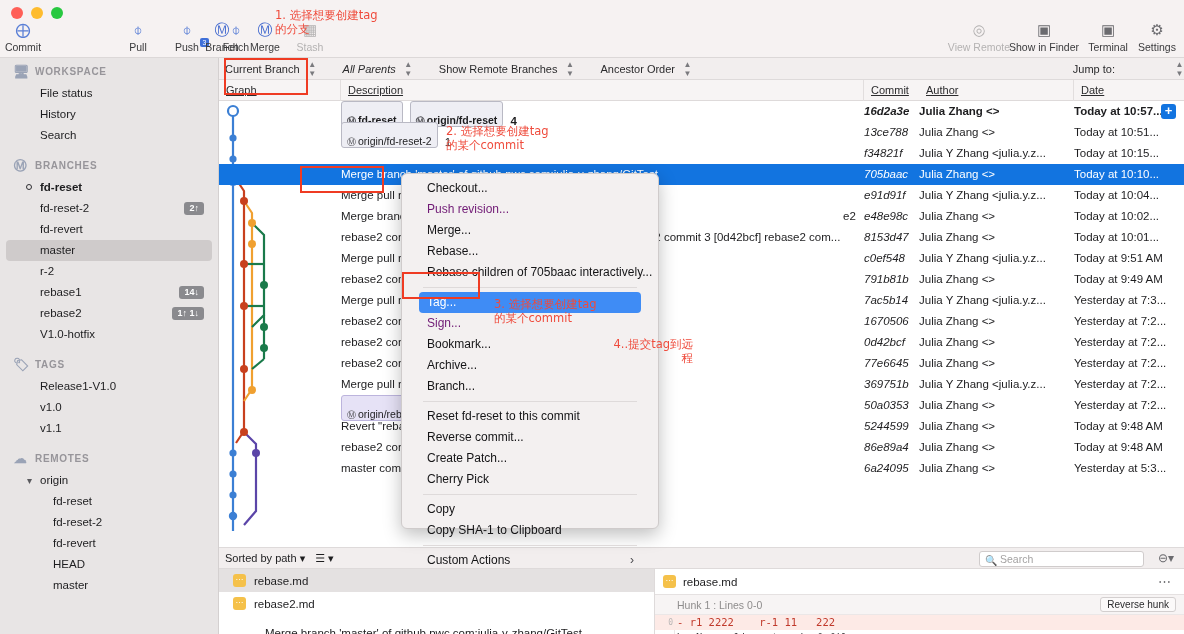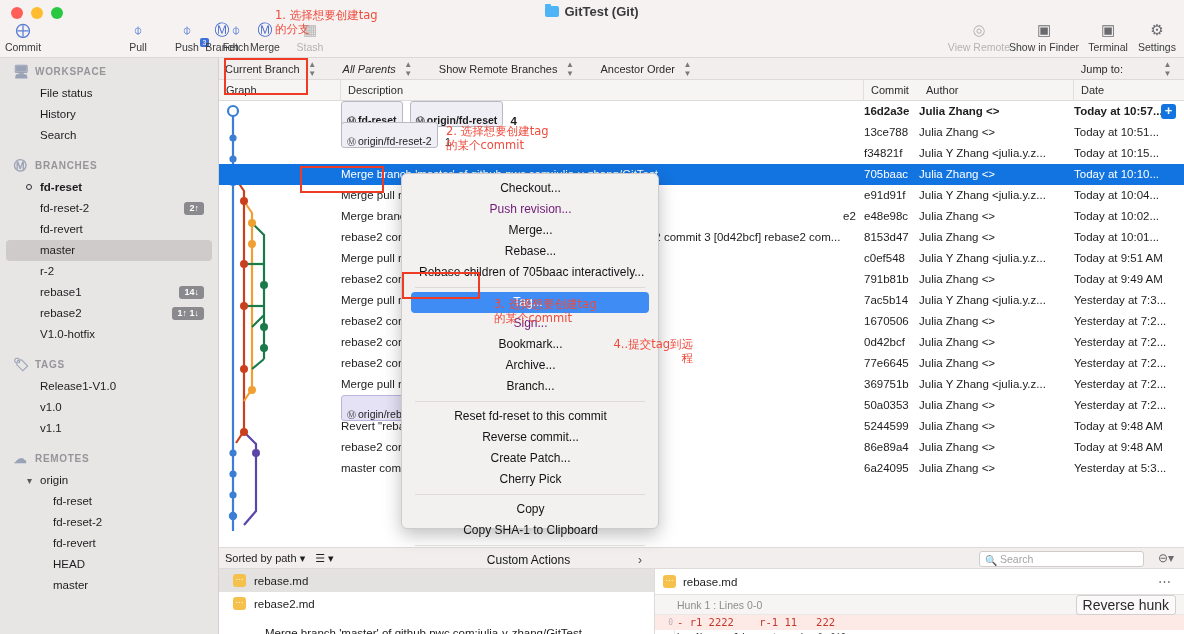--- a/index.html
+++ b/index.html
@@ -98,34 +98,34 @@
   .main { position: absolute; left: 219px; top: 58px; width: 837px; height: 576px; background: #fff; }
 
   .filterbar {
     position: absolute; left: 0; top: 0; width: 965px; height: 22px;
     background: #f2eeee; border-bottom: 1px solid #dedada;
     display: flex; align-items: center; font-size: 11px; color: #2b2b2d;
   }
   .fb-item { display: flex; align-items: center; height: 22px; padding: 0 6px; white-space: nowrap; }
   .stepper { display:inline-block; width: 9px; text-align:center; color:#7a7a7e; font-size:8px; line-height:9px; margin-left:8px;}
   .stepper span { display:block; }
-  .jumpto { position: absolute; right: 12px; display:flex; align-items:center; gap: 32px; font-size: 11px; }
+  .jumpto { position: absolute; right: 0; display:flex; align-items:center; gap: 52px; font-size: 11px; }
 
   .colheader {
     position: absolute; left: 0; top: 22px; width: 965px; height: 21px;
     background: #f7f4f4; border-bottom: 1px solid #dedada; font-size: 11px; color: #2b2b2d;
   }
-  .colheader .ch { position: absolute; top: 0; height: 21px; line-height: 21px; padding-left: 7px; border-right: 1px solid #e2dede; }
+  .colheader .ch { position: absolute; top: 0; height: 21px; line-height: 21px; padding-left: 7px; border-right: 1px solid #e2dede; text-decoration: underline; }
 
   
   .commitlist { position: absolute; left: 0; top: 43px; width: 965px; height: 446px; overflow: hidden; background:#fff; }
   .crow { position: relative; height: 21px; width: 965px; }
   .crow.sel { background: #1274e0; color: #fff; }
   .cdesc { position: absolute; left: 122px; top: 0; height: 21px; line-height: 21px; font-size: 11.5px; white-space: nowrap; }
-  .chash { position: absolute; left: 645px; top: 0; height: 21px; line-height: 21px; font-size: 11.5px; }
+  .chash { position: absolute; left: 645px; top: 0; height: 21px; line-height: 21px; font-size: 11.5px; font-style: italic; }
   .cauth { position: absolute; left: 700px; top: 0; height: 21px; line-height: 21px; font-size: 11.5px; width: 148px; overflow: hidden; text-overflow: ellipsis; white-space: nowrap; }
   .cdate { position: absolute; left: 855px; top: 0; height: 21px; line-height: 21px; font-size: 11.5px; white-space: nowrap; }
   .crow.bold .cdesc, .crow.bold .chash, .crow.bold .cauth, .crow.bold .cdate { font-weight: bold; }
 
   .reftag {
     display: inline-block; height: 14px; line-height: 13px; padding: 12px 5px;
     border: 1px solid #b9b9c4; border-radius: 3px; background: #eeeef4;
     font-size: 10.5px; margin-right: 4px; vertical-align: 1px; color: #1d1d1f;
   }
   .reftag.violet { background: #e6e2f6; border-color: #bcb4dd; }
@@ -166,54 +166,50 @@
   .ci-title { font-weight: normal; margin-bottom: 9px; }
 
   .diffpane { position: absolute; left: 436px; top: 511px; width: 529px; height: 123px; background: #fff; }
   .diffhdr { height: 26px; display:flex; align-items:center; padding: 0 12px 0 8px; font-size: 11.5px; border-bottom: 1px solid #e5e1e1; }
   .diffhdr .fico2 { width: 13px; height: 13px; border-radius: 3px; background: #f5c14a; color:#fff; font-size:8px; text-align:center; line-height:12px; margin-right: 7px;}
   .dots { margin-left:auto; letter-spacing: 1px; color: #4a4a4e; font-size: 13px;}
   .hunkhdr {
     height: 20px; background: #f7f4f4; border-bottom: 1px solid #ebe7e7;
     display:flex; align-items:center; padding-left: 22px; font-size: 10.5px; color:#8e8c8c;
   }
-  .revhunk { margin-left:auto; margin-right: 8px; border: 1px solid #d3cfcf; border-radius: 3px; background:#fbf9f9; color:#2b2b2d; font-size:14px; padding: 1px 6px;}
+  .revhunk { margin-left:auto; margin-right: 8px; border: 1px solid #d3cfcf; border-radius: 3px; background:#fbf9f9; color:#2b2b2d; font-size:10px; padding: 1px 6px;}
   .dline { height: 15px; line-height: 15px; font-family: "DejaVu Sans Mono", monospace; font-size: 10.5px; white-space: pre; padding-left: 22px; position: relative;}
   .dline.del { background: #fdeae6; color: #c0392b; }
   .dline.ctx { color: #3a3a3c; }
   .gutter { position:absolute; left: 0; top:0; width: 18px; text-align:right; color:#b9b7b7; font-size: 8px; }
   .diffgutter { position:absolute; left:0; top: 46px; width: 20px; height: 77px; border-right: 1px solid #ebe7e7;}
 
   
   .ctxmenu {
     position: absolute; left: 401px; top: 173px; width: 258px; height: 356px;
     background: #f3f0f0; border: 1px solid #cfcbcb; border-radius: 6px;
-    box-shadow: 0 6px 18px rgba(0,0,0,.25); z-index: 50; padding: 4px 4px;
+    box-shadow: 0 6px 18px rgba(0,0,0,.25); z-index: 50; padding: 4px 12px;
     font-size: 12px;
-    text-align: center;
   }
   .mi { height: 21px; line-height: 21px; padding: 0 12px 0 13px; color: #141416; white-space: nowrap; }
   .mi.dis { color: #701a75; }
   .mi.hl { background: #3f8cf5; color: #fff; margin: 0 5px; border-radius: 4px; padding-left: 8px; }
   .msep { height: 1px; background: #dedada; margin: 4px 9px; }
   .mi .arr { float: right; color:#4a4a4e; }
 </style>
 </head>
 <body>
 
 <div class="app">
 
   <div class="titlebar">
     <div class="traffic">
       <div class="tl red"></div>
       <div class="tl yellow"></div>
       <div class="tl green"></div>
-    </div>
-    <div class="winTitle">
-      <span class="folderIcon"></span><span>GitTest (Git)</span>
     </div>
 
     <div class="tbItem" style="left:-4px;">
       <span class="glyph">⨁</span>
       <span class="lbl">Commit</span>
     </div>
     <div class="tbItem" style="left:111px;">
       <span class="glyph">⌽</span>
       <span class="lbl">Pull</span>
     </div>

